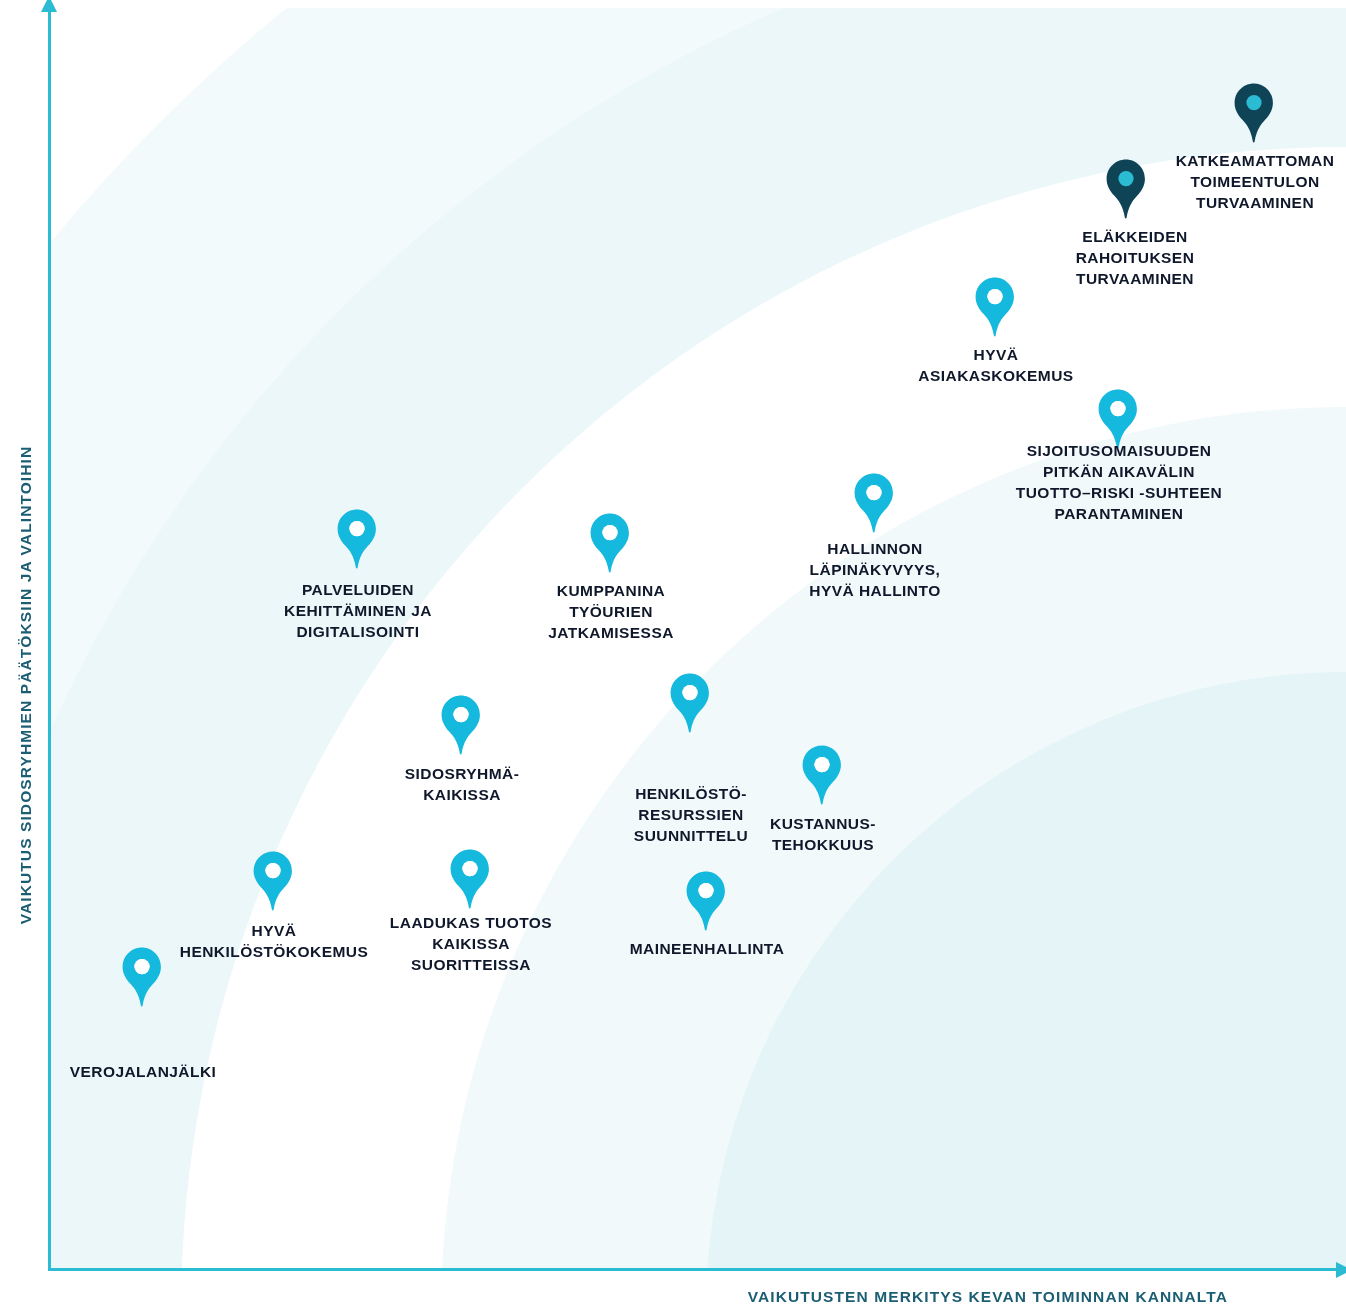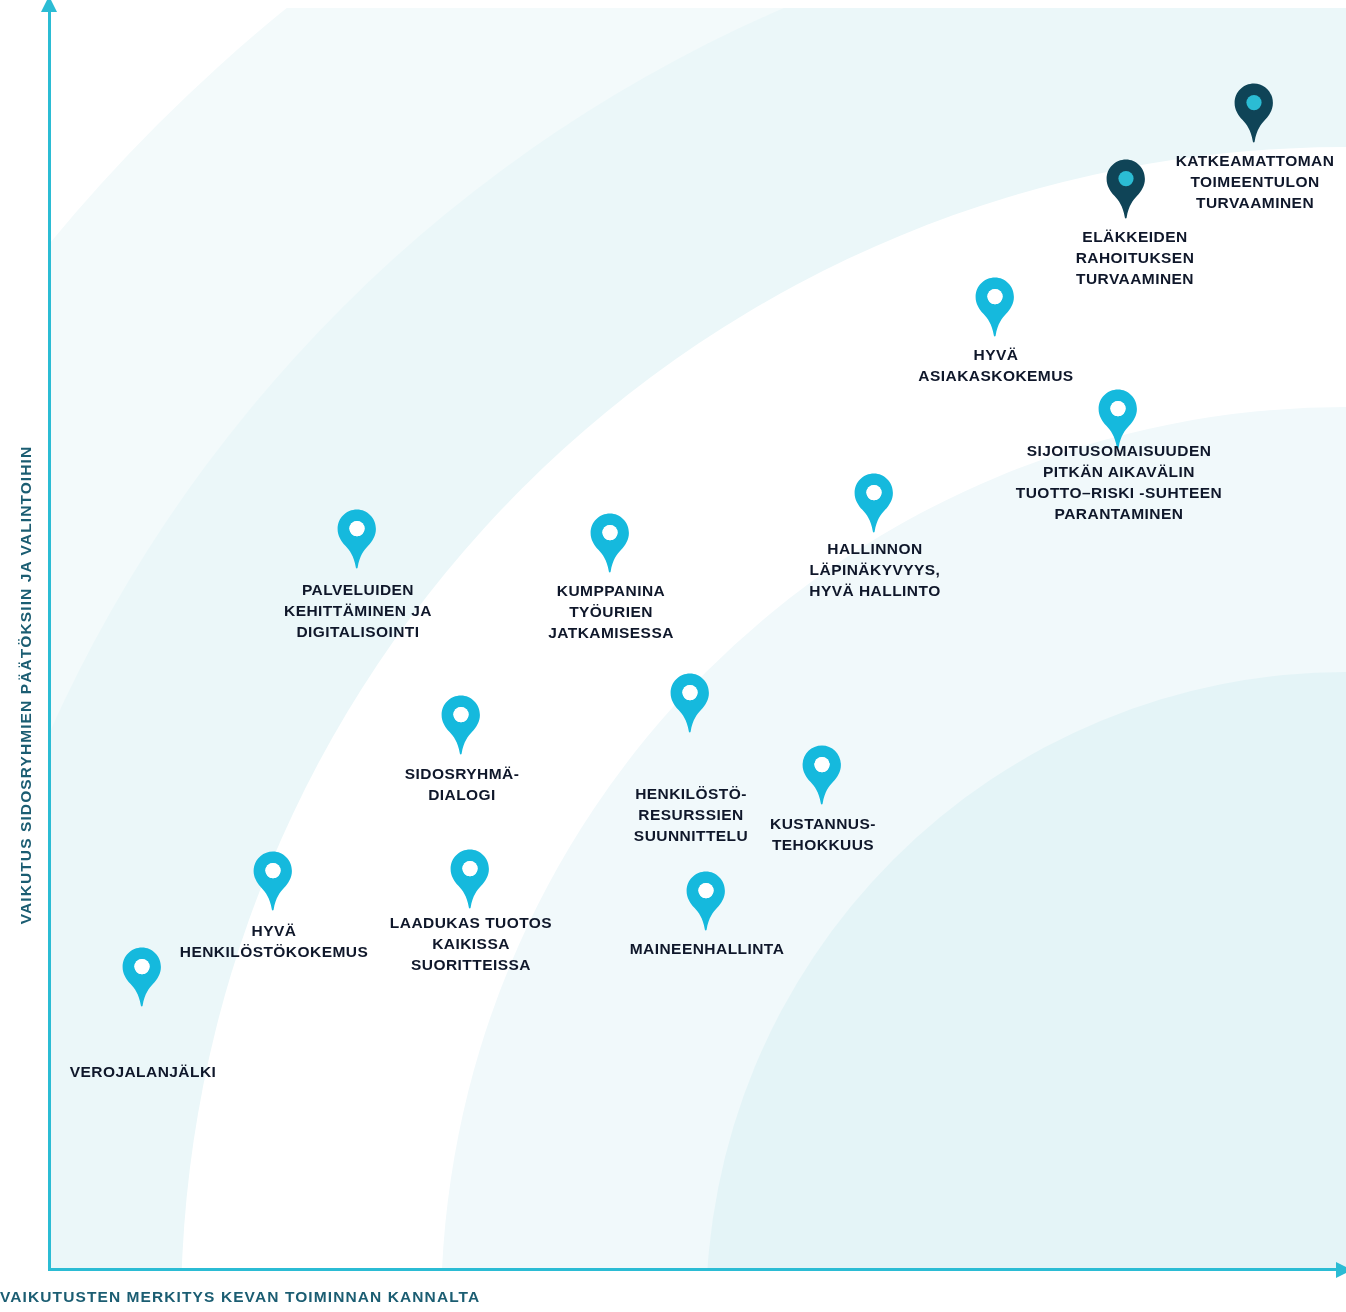--- a/index.html
+++ b/index.html
@@ -32,21 +32,21 @@
     white-space:nowrap;
   }
   #ylabel{
     left:-294px;top:676px;
     width:640px;
     transform:rotate(-90deg);
     transform-origin:center center;
     text-align:center;
   }
   #xlabel{
-    left:0;top:1288px;width:1212px;text-align:left;
+    left:16px;top:1288px;width:1212px;text-align:right;
   }
 
   
   .pin{position:absolute;}
   .pin svg{display:block;}
   .pin-caption{
     position:absolute;
     color:#0f172a;
     font-weight:bold;
     font-size:15.5px;
@@ -157,21 +157,21 @@
 TYÖURIEN
 JATKAMISESSA</div>
       <div class="pin" style="left: 439px; top: 694px;">
         <svg width="44" height="62" viewBox="0 0 44 62">
           <path d="M22 1.5C11.2 1.5 2.6 10.1 2.6 20.9c0 6.5 3.3 12 8 17.2 4 4.4 8.2 9.4 10.3 21.6.2 1 1.5 1 1.7 0 2.1-12.2 6.3-17.2 10.3-21.6 4.7-5.2 8-10.7 8-17.2C40.9 10.1 32.3 1.5 22 1.5z" fill="#15b9dd"></path>
           <circle cx="22" cy="20.6" r="7.6" fill="#ffffff" fill-opacity="0.95"></circle>
           <circle cx="22" cy="20.6" r="7.6" fill="#ffffff"></circle>
         </svg>
       </div>
       <div class="pin-caption" style="left: 462px; top: 763px;">SIDOSRYHMÄ-
-DIALOGI</div>
+KAIKISSA</div>
       <div class="pin" style="left: 668px; top: 672px;">
         <svg width="44" height="62" viewBox="0 0 44 62">
           <path d="M22 1.5C11.2 1.5 2.6 10.1 2.6 20.9c0 6.5 3.3 12 8 17.2 4 4.4 8.2 9.4 10.3 21.6.2 1 1.5 1 1.7 0 2.1-12.2 6.3-17.2 10.3-21.6 4.7-5.2 8-10.7 8-17.2C40.9 10.1 32.3 1.5 22 1.5z" fill="#15b9dd"></path>
           <circle cx="22" cy="20.6" r="7.6" fill="#ffffff" fill-opacity="0.95"></circle>
           <circle cx="22" cy="20.6" r="7.6" fill="#ffffff"></circle>
         </svg>
       </div>
       <div class="pin-caption" style="left: 691px; top: 739px; margin-top: 44px;">HENKILÖSTÖ-
 RESURSSIEN
 SUUNNITTELU</div>

